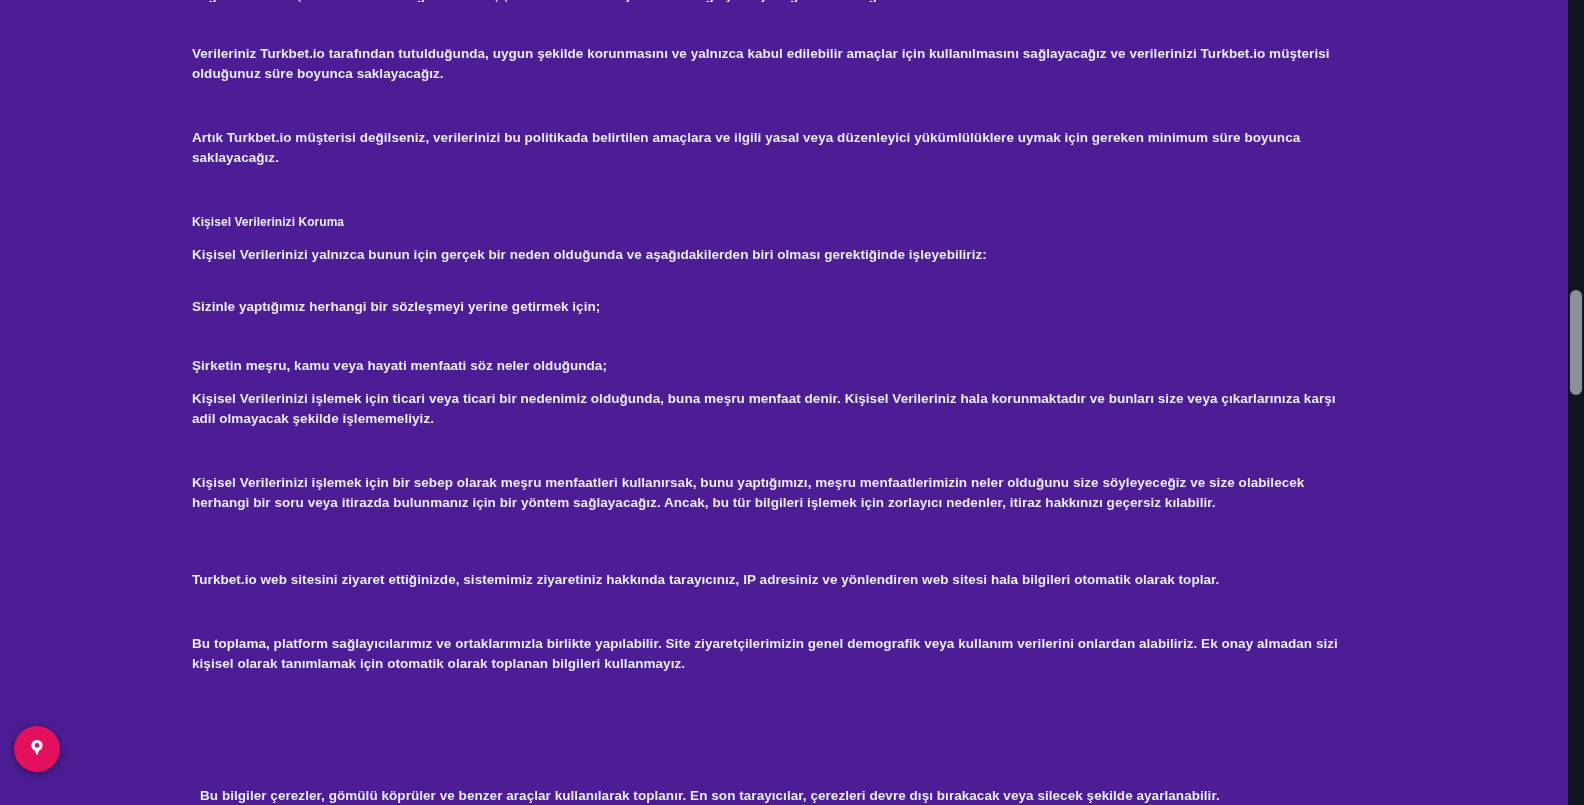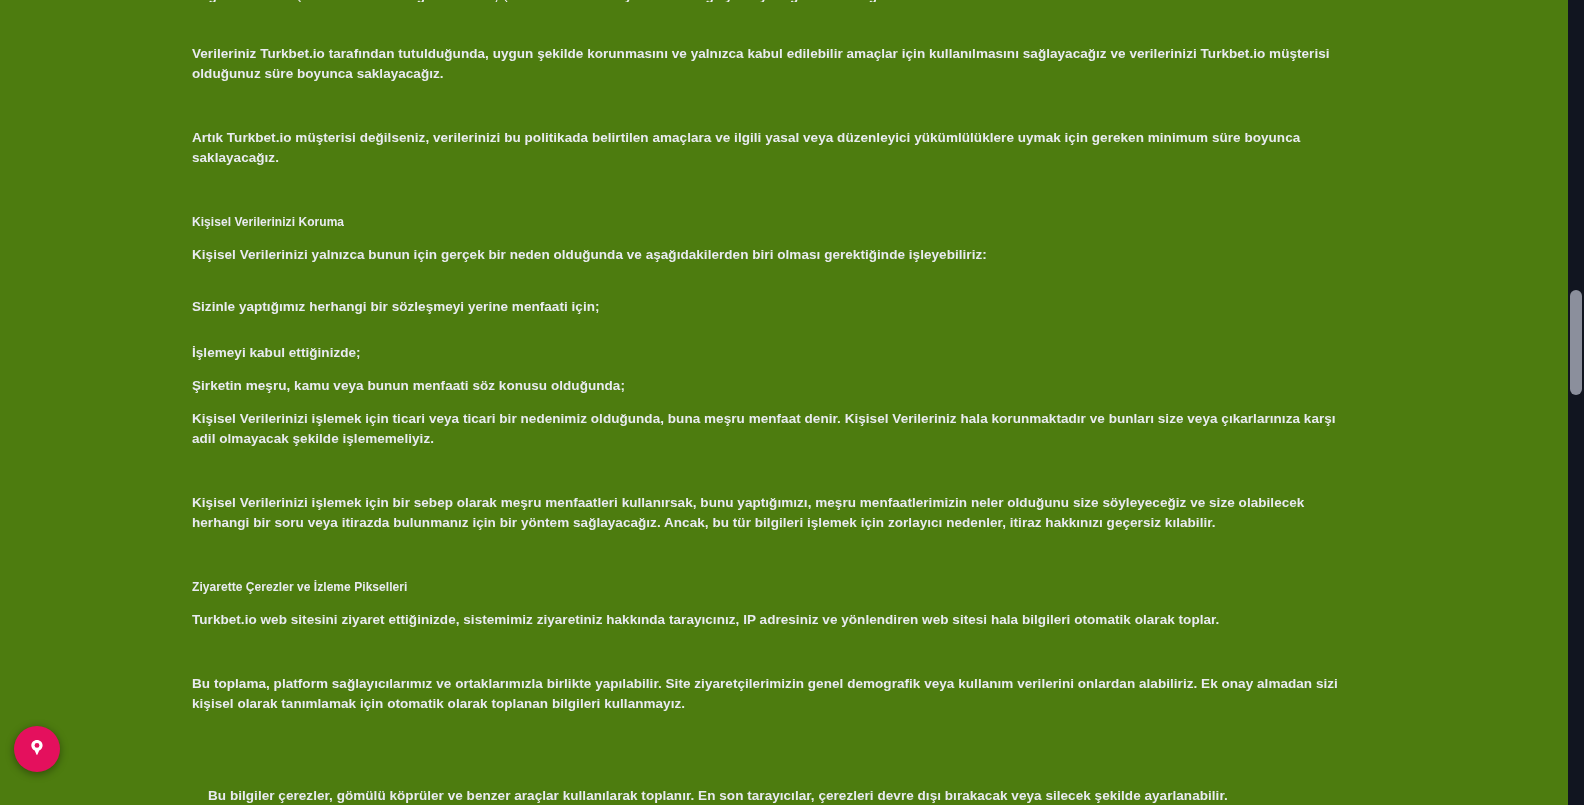--- a/index.html
+++ b/index.html
@@ -14,21 +14,21 @@
     font-family: "Liberation Sans", sans-serif;
     color: #e8eaf0;
     position: relative;
   }
   .page {
     position: absolute;
     top: 0;
     left: 0;
     width: 1568px;
     height: 805px;
-    background: #4d7c0f;
+    background: #4c1d95;
     overflow: hidden;
   }
   .content {
     position: absolute;
     left: 192px;
     top: 0;
     width: 1160px;
   }
   p {
     margin: 0;
@@ -56,21 +56,21 @@
     top: -14px;
     width: 1160px;
     height: 16px;
     overflow: hidden;
   }
   .cut-top p {
     margin: 0;
   }
   .cut-bottom {
     position: absolute;
-    left: 208px;
+    left: 200px;
     top: 786px;
     width: 1160px;
     height: 19px;
     overflow: hidden;
   }
   
   .scrollbar-track {
     position: absolute;
     right: 0;
     top: 0;
@@ -130,38 +130,36 @@
     <div class="gap-lg"></div>
 
     <p class="heading">Kişisel Verilerinizi Koruma</p>
 
     <div class="gap-sm"></div>
 
     <p class="block">Kişisel Verilerinizi yalnızca bunun için gerçek bir neden olduğunda ve aşağıdakilerden biri olması gerektiğinde işleyebiliriz:</p>
 
     <div class="gap-md"></div>
 
-    <p class="block">Sizinle yaptığımız herhangi bir sözleşmeyi yerine menfaati için;</p>
+    <p class="block">Sizinle yaptığımız herhangi bir sözleşmeyi yerine getirmek için;</p>
     <div class="gap-sm"></div>
     <div class="gap-sm"></div>
-    <p class="block">İşlemeyi kabul ettiğinizde;</p>
     <div class="gap-sm"></div>
-    <p class="block">Şirketin meşru, kamu veya bunun menfaati söz konusu olduğunda;</p>
+    <p class="block">Şirketin meşru, kamu veya hayati menfaati söz neler olduğunda;</p>
 
     <div class="gap-sm"></div>
 
     <p class="block">Kişisel Verilerinizi işlemek için ticari veya ticari bir nedenimiz olduğunda, buna meşru menfaat denir. Kişisel Verileriniz hala korunmaktadır ve bunları size veya çıkarlarınıza karşı adil olmayacak şekilde işlememeliyiz.</p>
 
     <div class="gap-lg"></div>
 
     <p class="block">Kişisel Verilerinizi işlemek için bir sebep olarak meşru menfaatleri kullanırsak, bunu yaptığımızı, meşru menfaatlerimizin neler olduğunu size söyleyeceğiz ve size olabilecek herhangi bir soru veya itirazda bulunmanız için bir yöntem sağlayacağız. Ancak, bu tür bilgileri işlemek için zorlayıcı nedenler, itiraz hakkınızı geçersiz kılabilir.</p>
 
     <div class="gap-lg"></div>
 
-    <p class="heading">Ziyarette Çerezler ve İzleme Pikselleri</p>
 
     <div class="gap-sm"></div>
 
     <p class="block">Turkbet.io web sitesini ziyaret ettiğinizde, sistemimiz ziyaretiniz hakkında tarayıcınız, IP adresiniz ve yönlendiren web sitesi hala bilgileri otomatik olarak toplar.</p>
 
     <div class="gap-lg"></div>
 
     <p class="block">Bu toplama, platform sağlayıcılarımız ve ortaklarımızla birlikte yapılabilir. Site ziyaretçilerimizin genel demografik veya kullanım verilerini onlardan alabiliriz. Ek onay almadan sizi kişisel olarak tanımlamak için otomatik olarak toplanan bilgileri kullanmayız.</p>
 
   </div>

